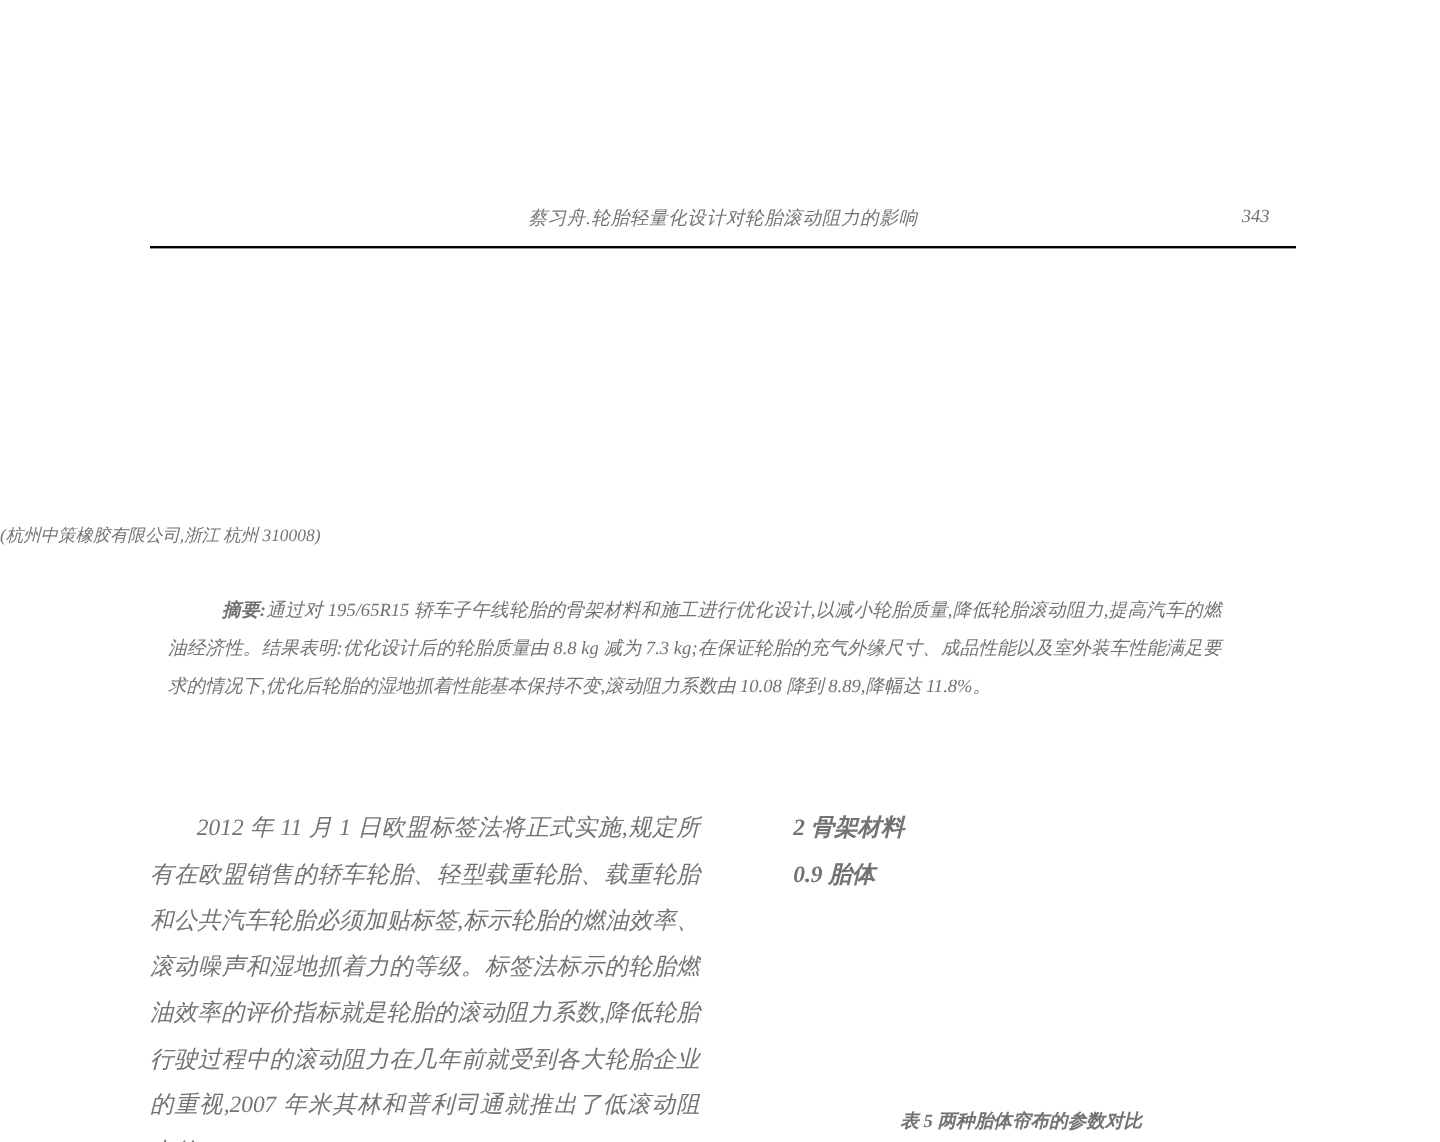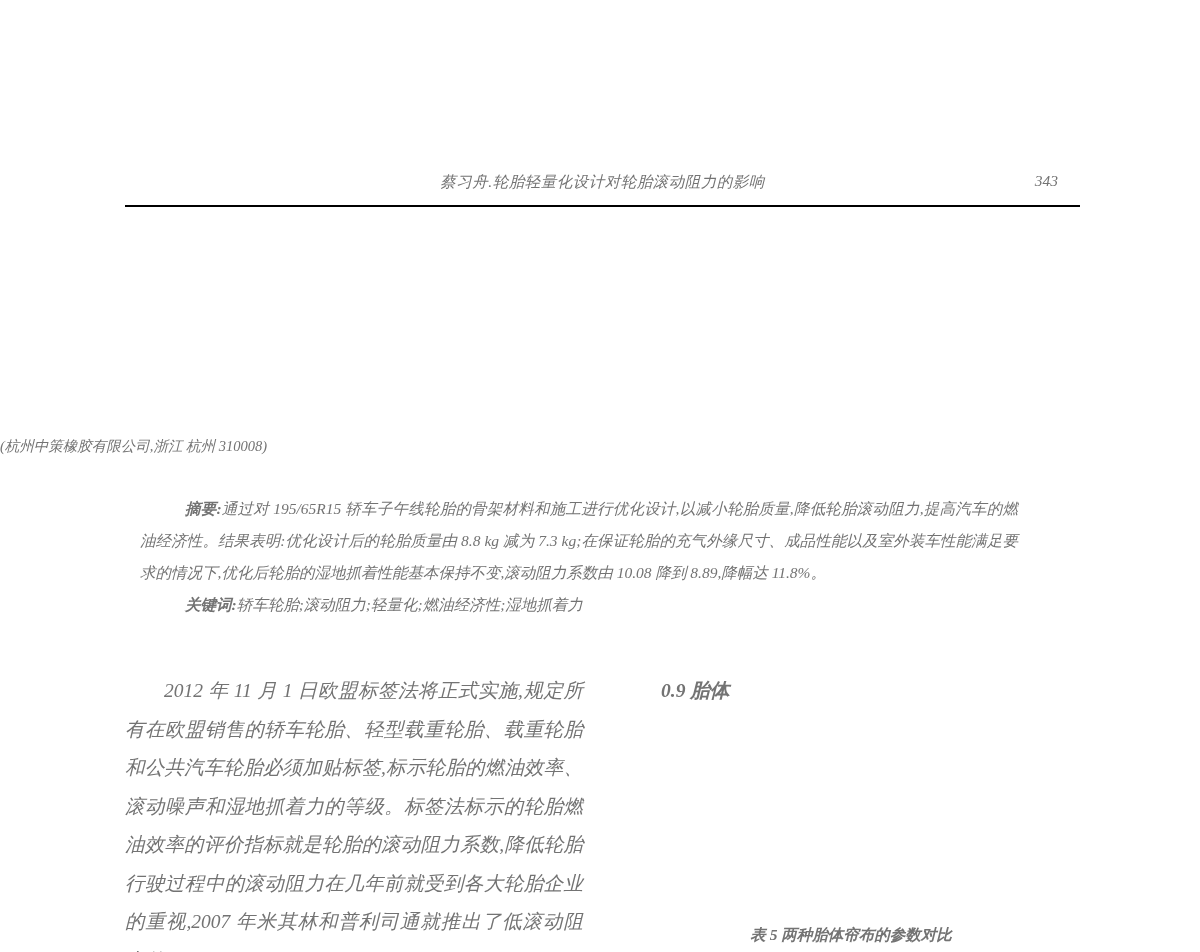--- a/index.html
+++ b/index.html
@@ -159,28 +159,28 @@
 
   <div class="header-rule"></div>
 
 
   <div class="author">蔡习舟</div>
 
   <div class="affiliation">(杭州中策橡胶有限公司,浙江 杭州  310008)</div>
 
   <div class="abstract-block">
     <p><span class="inline-label">摘要:</span><span>通过对 195/65R15 轿车子午线轮胎的骨架材料和施工进行优化设计,以减小轮胎质量,降低轮胎滚动阻力,提高汽车的燃油经济性。结果表明:优化设计后的轮胎质量由 8.8 kg 减为 7.3 kg;在保证轮胎的充气外缘尺寸、成品性能以及室外装车性能满足要求的情况下,优化后轮胎的湿地抓着性能基本保持不变,滚动阻力系数由 10.08 降到 8.89,降幅达 11.8%。</span></p>
-    <p><span class="inline-label">关键词:</span><span>轿车轮胎;滚动阻力;轻量化;燃油经济性;湿地抓着力</span></p>
   </div>
 
   <div class="column column-left">
     <p>2012 年 11 月 1 日欧盟标签法将正式实施,规定所有在欧盟销售的轿车轮胎、轻型载重轮胎、载重轮胎和公共汽车轮胎必须加贴标签,标示轮胎的燃油效率、滚动噪声和湿地抓着力的等级。标签法标示的轮胎燃油效率的评价指标就是轮胎的滚动阻力系数,降低轮胎行驶过程中的滚动阻力在几年前就受到各大轮胎企业的重视,2007 年米其林和普利司通就推出了低滚动阻力的 Ener-</p>
   </div>
 
   <div class="column column-right">
+    <p class="sec-heading">2  骨架材料</p>
     <p class="sub-heading">0.9  胎体</p>
   </div>
 
   <div class="table-caption">表 5  两种胎体帘布的参数对比</div>
 
   <div class="scan-artifact"></div>
 
 </div>
 
 </body></html>

